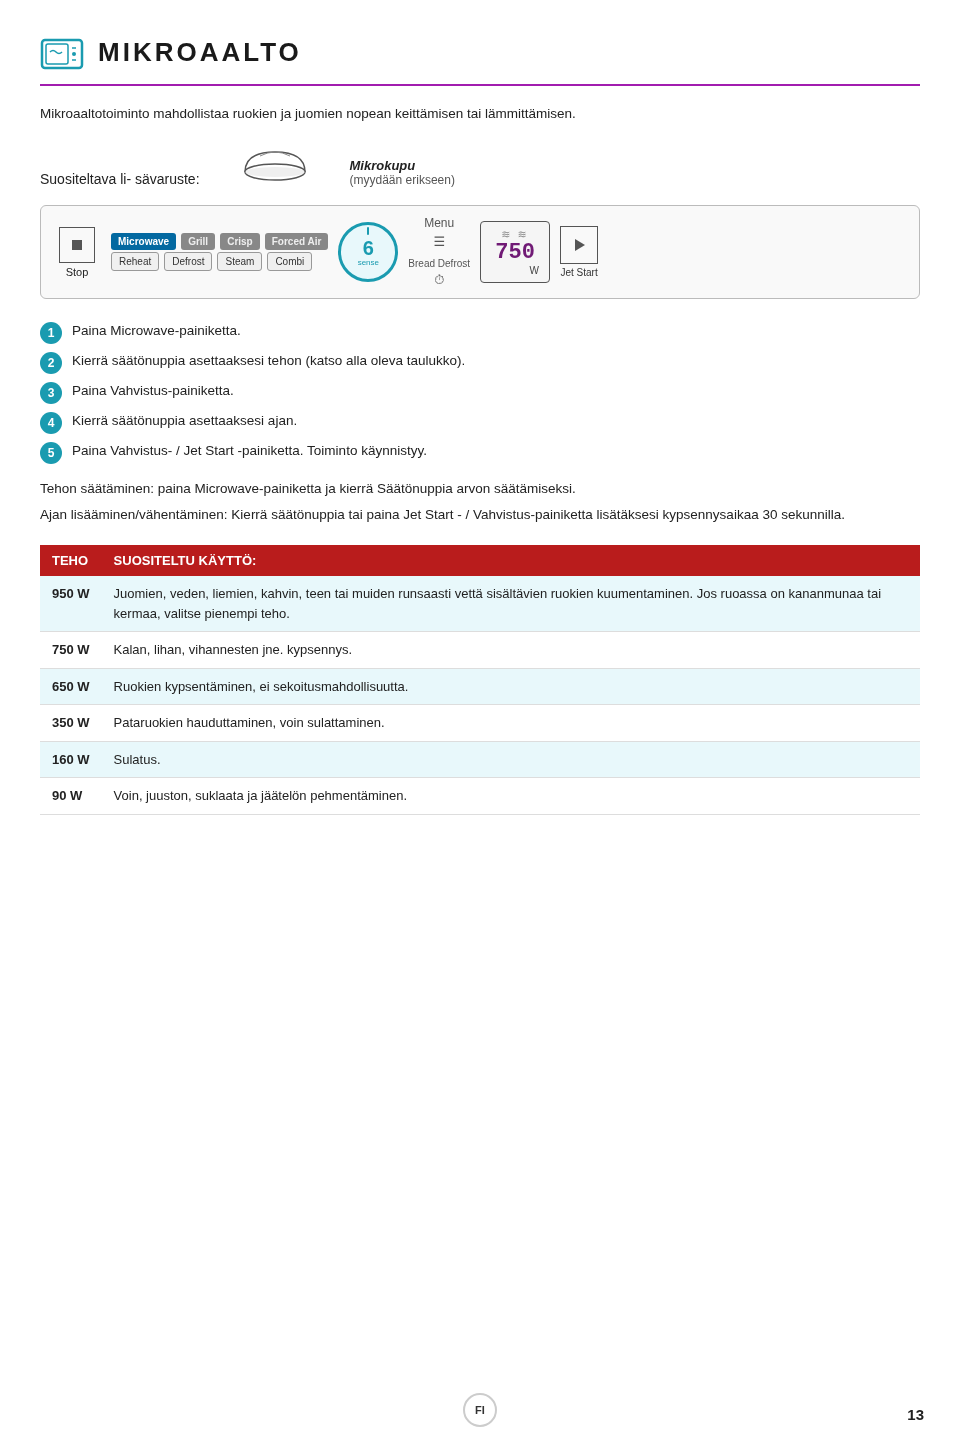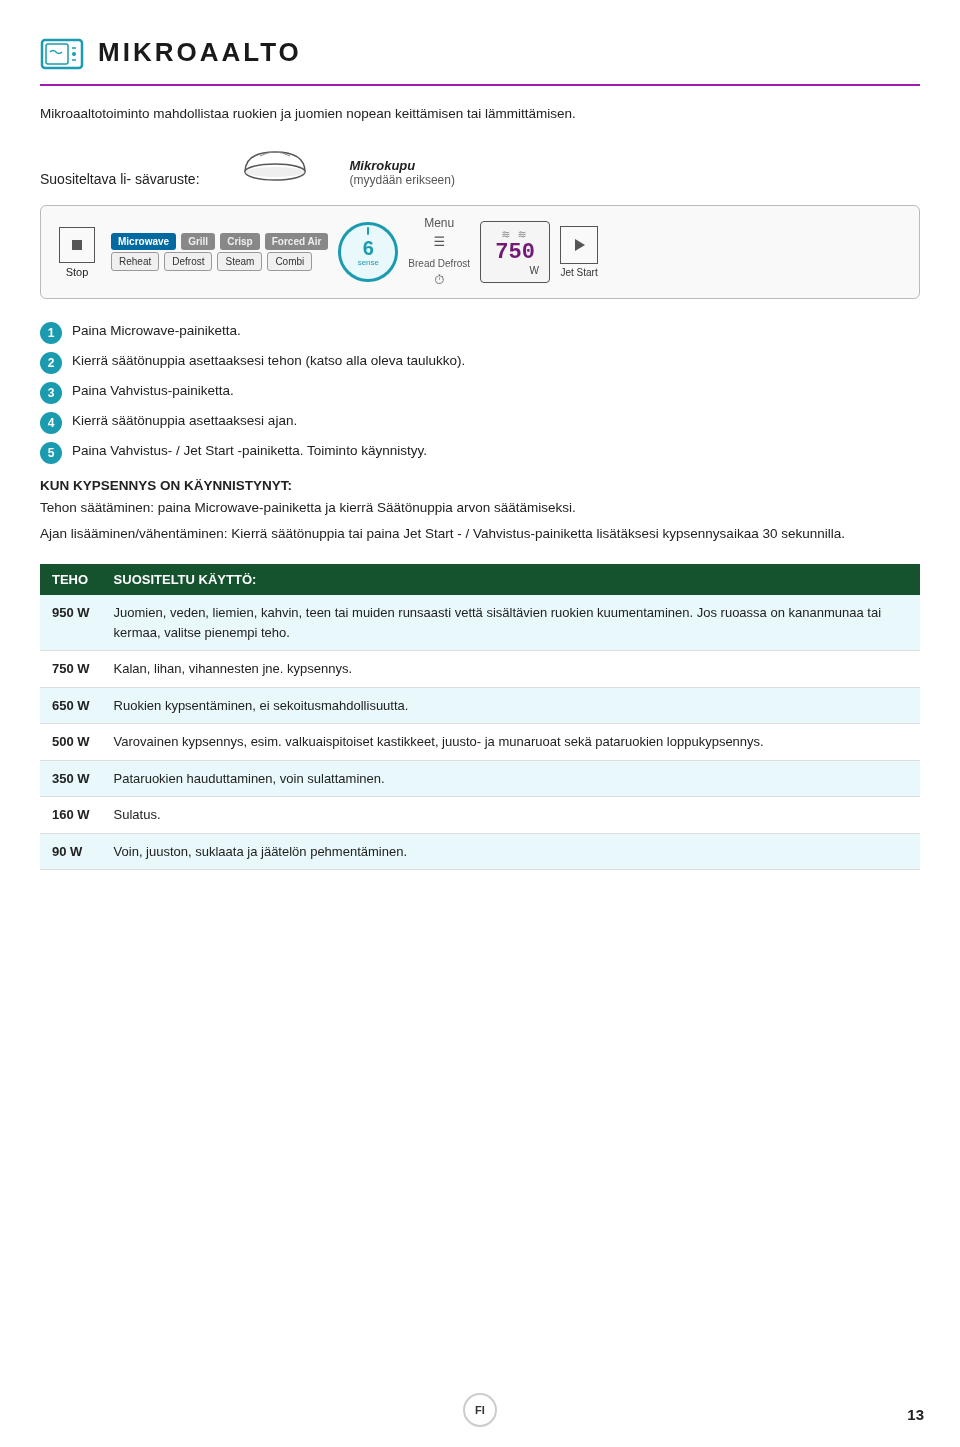--- a/index.html
+++ b/index.html
@@ -294,21 +294,21 @@
     }
 
     
     .power-table {
       width: 100%;
       border-collapse: collapse;
       margin-top: 20px;
       font-size: 13px;
     }
     .power-table th {
-      background: #14532d;
+      background: #b91c1c;
       color: #fff;
       padding: 8px 12px;
       text-align: left;
       font-weight: bold;
     }
     .power-table td {
       padding: 8px 12px;
       border-bottom: 1px solid #ddd;
       vertical-align: top;
       line-height: 1.5;
@@ -478,21 +478,20 @@
   </div>
 
   <div class="step-row">
     <div class="step-badge cyan">5</div>
     <div class="step-text">Paina Vahvistus- / Jet Start -painiketta. Toiminto käynnistyy.</div>
   </div>
 
 </div>
 
 <div class="kun-section">
-  <div class="kun-title">KUN KYPSENNYS ON KÄYNNISTYNYT:</div>
   <div class="kun-text">Tehon säätäminen: paina Microwave-painiketta ja kierrä Säätönuppia arvon säätämiseksi.</div>
   <div class="kun-text">Ajan lisääminen/vähentäminen: Kierrä säätönuppia tai paina Jet Start - / Vahvistus-painiketta lisätäksesi kypsennysaikaa 30 sekunnilla.</div>
 </div>
 
 <table class="power-table">
   <thead>
     <tr>
       <th>TEHO</th>
       <th>SUOSITELTU KÄYTTÖ:</th>
     </tr>
@@ -504,24 +503,20 @@
       </tr>
       <tr>
         <td class="power-col">750 W</td>
         <td>Kalan, lihan, vihannesten jne. kypsennys.</td>
       </tr>
       <tr>
         <td class="power-col">650 W</td>
         <td>Ruokien kypsentäminen, ei sekoitusmahdollisuutta.</td>
       </tr>
       <tr>
-        <td class="power-col">500 W</td>
-        <td>Varovainen kypsennys, esim. valkuaispitoiset kastikkeet, juusto- ja munaruoat sekä pataruokien loppukypsennys.</td>
-      </tr>
-      <tr>
         <td class="power-col">350 W</td>
         <td>Pataruokien hauduttaminen, voin sulattaminen.</td>
       </tr>
       <tr>
         <td class="power-col">160 W</td>
         <td>Sulatus.</td>
       </tr>
       <tr>
         <td class="power-col">90 W</td>
         <td>Voin, juuston, suklaata ja jäätelön pehmentäminen.</td>

